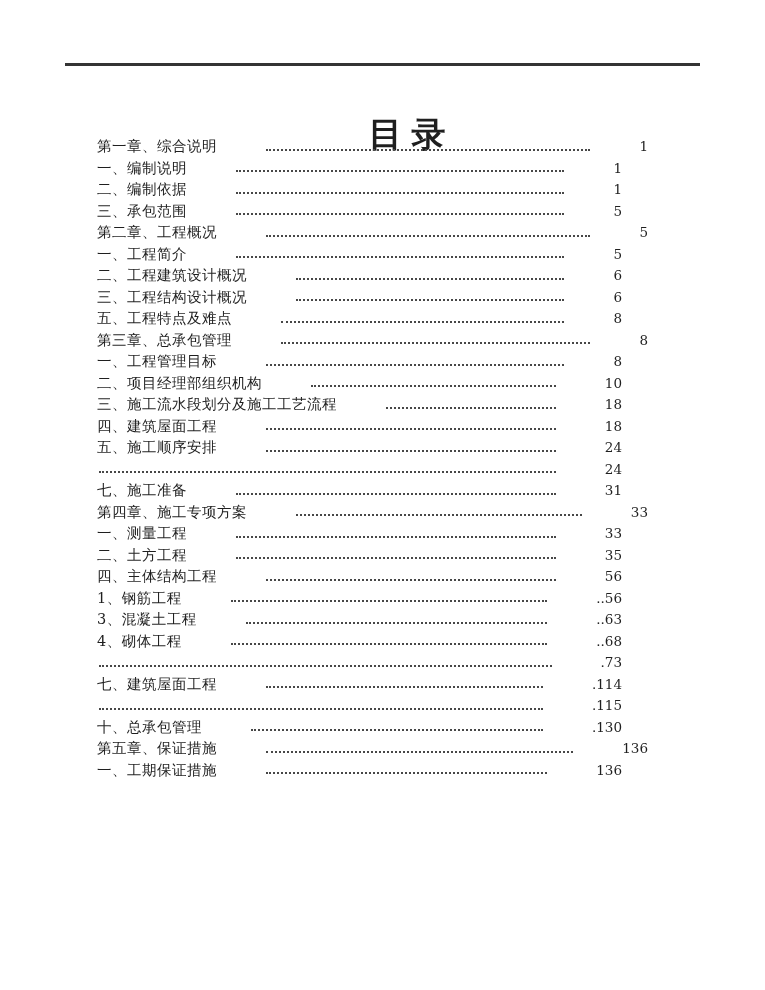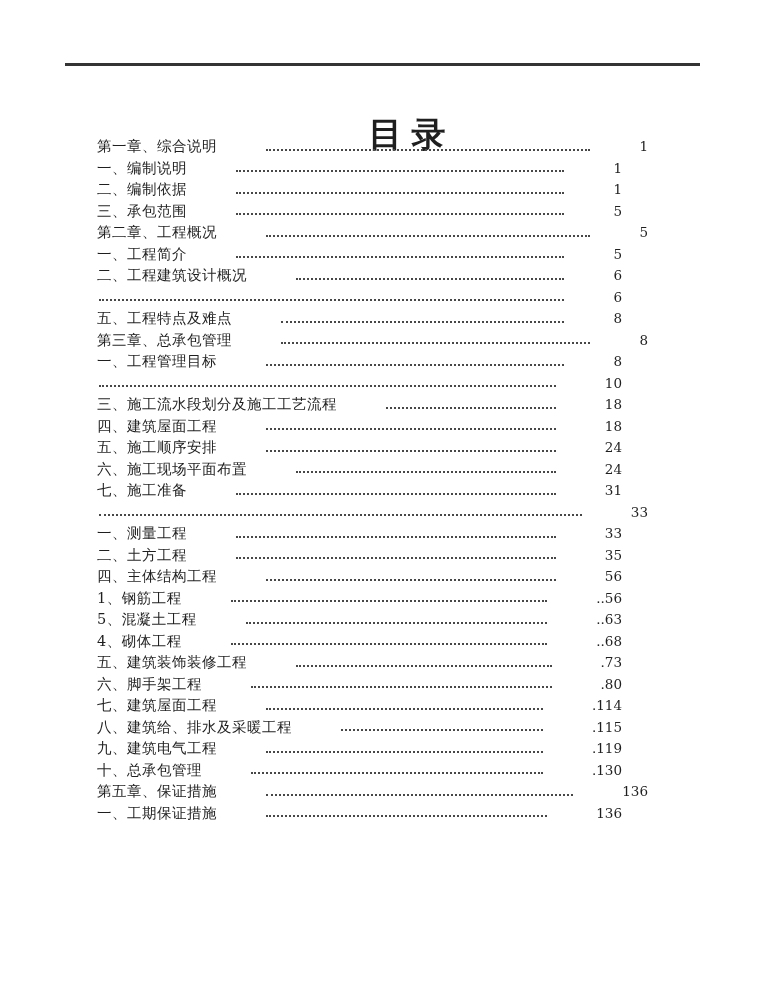--- a/index.html
+++ b/index.html
@@ -120,68 +120,70 @@
       <span class="label">一、工程简介</span>
       <span class="leader"></span>
       <span class="pagenum">5</span>
     </div>
       <div class="toc-row">
       <span class="label">二、工程建筑设计概况</span>
       <span class="leader"></span>
       <span class="pagenum">6</span>
     </div>
       <div class="toc-row">
+      <span class="label">三、工程结构设计概况</span>
       <span class="leader"></span>
       <span class="pagenum">6</span>
     </div>
       <div class="toc-row">
       <span class="label">五、工程特点及难点</span>
       <span class="leader"></span>
       <span class="pagenum">8</span>
     </div>
       <div class="toc-row chapter">
       <span class="label">第三章、总承包管理</span>
       <span class="leader"></span>
       <span class="pagenum">8</span>
     </div>
       <div class="toc-row">
       <span class="label">一、工程管理目标</span>
       <span class="leader"></span>
       <span class="pagenum">8</span>
     </div>
       <div class="toc-row">
+      <span class="label">二、项目经理部组织机构</span>
       <span class="leader"></span>
       <span class="pagenum">10</span>
     </div>
       <div class="toc-row">
       <span class="label">三、施工流水段划分及施工工艺流程</span>
       <span class="leader"></span>
       <span class="pagenum">18</span>
     </div>
       <div class="toc-row">
       <span class="label">四、建筑屋面工程</span>
       <span class="leader"></span>
       <span class="pagenum">18</span>
     </div>
       <div class="toc-row">
       <span class="label">五、施工顺序安排</span>
       <span class="leader"></span>
       <span class="pagenum">24</span>
     </div>
       <div class="toc-row">
-      <span class="label">六、施工现场平面布置</span>
       <span class="leader"></span>
       <span class="pagenum">24</span>
     </div>
       <div class="toc-row">
       <span class="label">七、施工准备</span>
       <span class="leader"></span>
       <span class="pagenum">31</span>
     </div>
       <div class="toc-row chapter">
+      <span class="label">第四章、施工专项方案</span>
       <span class="leader"></span>
       <span class="pagenum">33</span>
     </div>
       <div class="toc-row">
       <span class="label">一、测量工程</span>
       <span class="leader"></span>
       <span class="pagenum">33</span>
     </div>
       <div class="toc-row">
       <span class="label">二、土方工程</span>
@@ -192,55 +194,43 @@
       <span class="label">四、主体结构工程</span>
       <span class="leader"></span>
       <span class="pagenum">56</span>
     </div>
       <div class="toc-row">
       <span class="label">1、钢筋工程</span>
       <span class="leader"></span>
       <span class="pagenum">..56</span>
     </div>
       <div class="toc-row">
-      <span class="label">5、混凝土工程</span>
+      <span class="label">3、混凝土工程</span>
       <span class="leader"></span>
       <span class="pagenum">..63</span>
     </div>
       <div class="toc-row">
       <span class="label">4、砌体工程</span>
       <span class="leader"></span>
       <span class="pagenum">..68</span>
     </div>
       <div class="toc-row">
-      <span class="label">五、建筑装饰装修工程</span>
       <span class="leader"></span>
       <span class="pagenum">.73</span>
     </div>
       <div class="toc-row">
-      <span class="label">六、脚手架工程</span>
-      <span class="leader"></span>
-      <span class="pagenum">.80</span>
-    </div>
-      <div class="toc-row">
       <span class="label">七、建筑屋面工程</span>
       <span class="leader"></span>
       <span class="pagenum">.114</span>
     </div>
       <div class="toc-row">
-      <span class="label">八、建筑给、排水及采暖工程</span>
       <span class="leader"></span>
       <span class="pagenum">.115</span>
     </div>
       <div class="toc-row">
-      <span class="label">九、建筑电气工程</span>
-      <span class="leader"></span>
-      <span class="pagenum">.119</span>
-    </div>
-      <div class="toc-row">
       <span class="label">十、总承包管理</span>
       <span class="leader"></span>
       <span class="pagenum">.130</span>
     </div>
       <div class="toc-row chapter">
       <span class="label">第五章、保证措施</span>
       <span class="leader"></span>
       <span class="pagenum">136</span>
     </div>
       <div class="toc-row">

